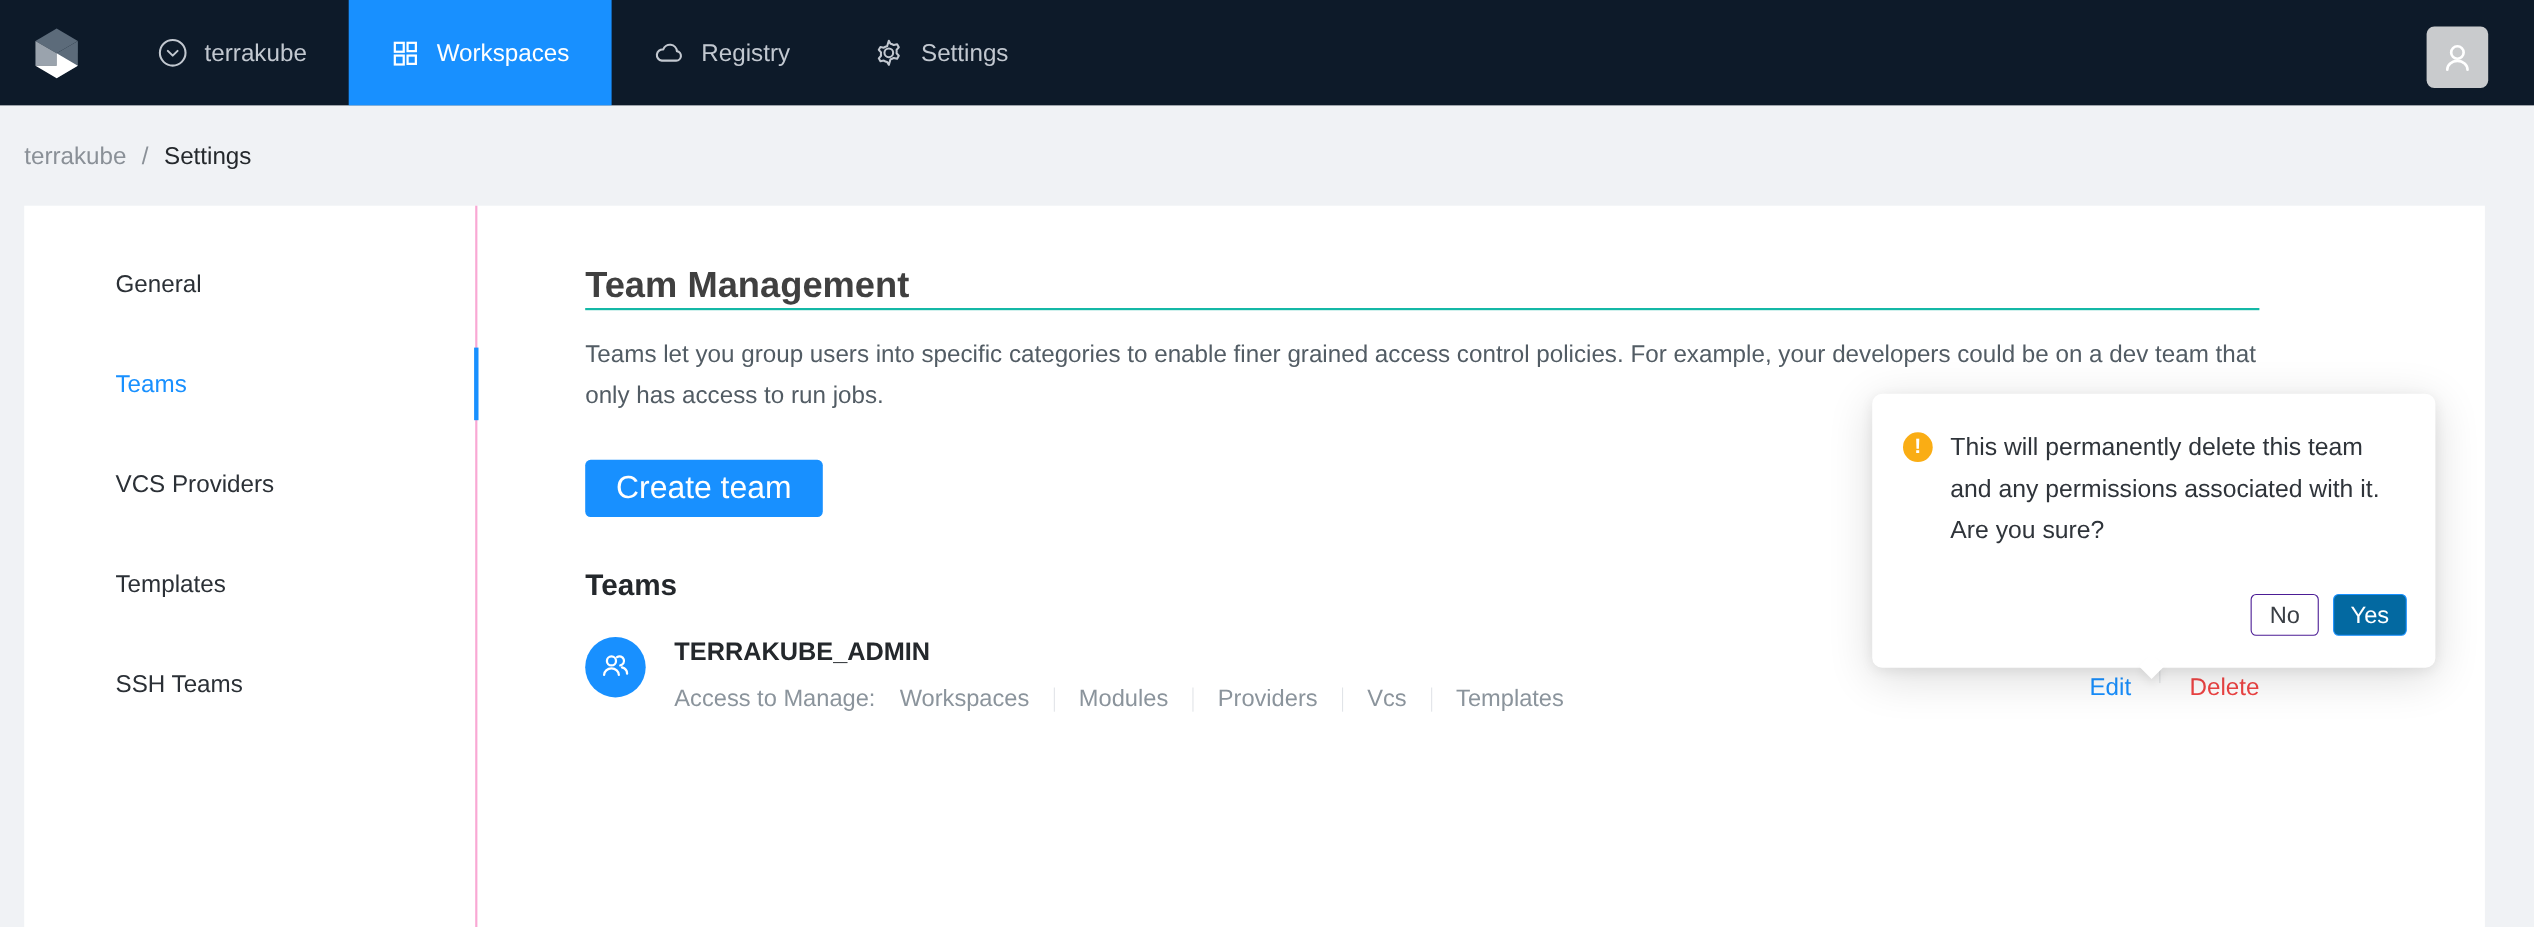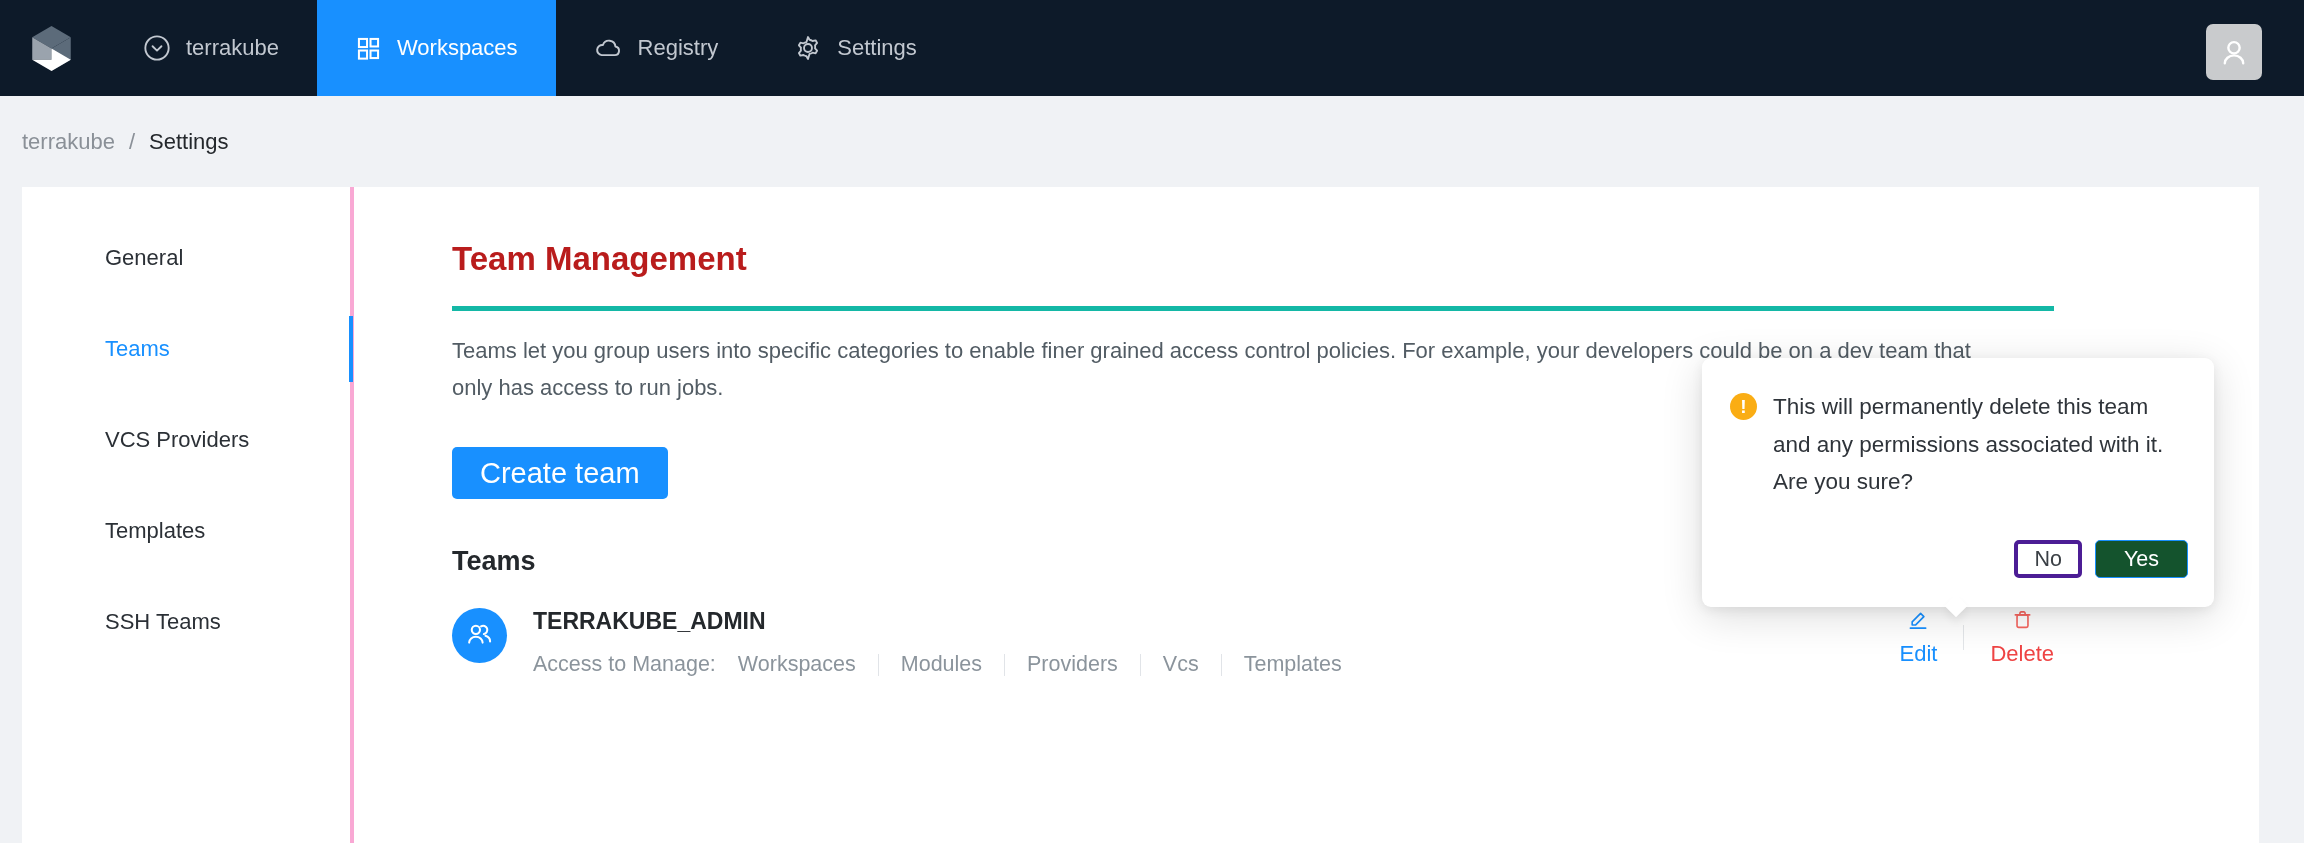--- a/index.html
+++ b/index.html
@@ -43,39 +43,39 @@
   .crumb-current { color:#24282c; }
 
   
   .card {
     position:absolute; top:187px; left:22px; width:2237px; height:656px;
     background:#ffffff; display:flex;
   }
 
   
   .side-menu {
-    width:332px; border-right:4px solid #f9a8d4;
+    width:412px; border-right:2px solid #f9a8d4;
     padding-top:38px; flex-shrink:0;
   }
   .menu-item {
     position:relative; height:66px; margin-bottom:25px;
     display:flex; align-items:center; padding-left:83px;
     font-size:22px; color:#2b3036; cursor:pointer;
   }
   .menu-item.active { color:#1890ff; }
   .menu-item.active::after {
     content:""; position:absolute; right:-3px; top:0;
     width:4px; height:66px; background:#1890ff;
   }
 
   
   .content { flex:1; padding:53px 205px 0 98px; }
   .page-title {
-    font-size:33px; font-weight:600; color:#b91c1c;
-    padding-bottom:28px; border-bottom:5px solid #14b8a6;
+    font-size:33px; font-weight:600; color:#404040;
+    padding-bottom:2px; border-bottom:2px solid #14b8a6;
   }
   .page-desc {
     margin-top:21px; max-width:1530px;
     font-size:22px; line-height:37px; color:#525c64;
   }
   .create-btn {
     margin-top:41px; height:52px; padding:0 28px;
     background:#1890ff; color:#fff; border:none; border-radius:5px;
     font-size:29px; font-family:"Liberation Sans",sans-serif; cursor:pointer;
     display:inline-flex; align-items:center;
@@ -123,22 +123,22 @@
   .pop-text { width:400px; font-size:22.5px; line-height:37.5px; color:#2f343a; }
   .pop-footer {
     position:absolute; right:26px; bottom:29px;
     display:flex; align-items:center; gap:13px;
   }
   .pop-btn {
     height:38px; border-radius:5px; font-size:21.5px;
     font-family:"Liberation Sans",sans-serif; cursor:pointer;
     display:inline-flex; align-items:center;
   }
-  .pop-btn-no { background:#fff; border:4px solid #4c1d95; color:#3a3f45; padding:0 16px;margin-left:24px; }
-  .pop-btn-yes { background:#14532d; border:1px solid #1890ff; color:#fff; padding:0 28px; }
+  .pop-btn-no { background:#fff; border:1px solid #4c1d95; color:#3a3f45; padding:0 16px;margin-left:24px; }
+  .pop-btn-yes { background:#0369a1; border:1px solid #1890ff; color:#fff; padding:0 15px; }
 </style>
 </head>
 <body>
 
 <div class="navbar">
   <div class="logo-wrap">
     <svg width="47" height="47" viewBox="0 0 100 100">
       <polygon points="50,2 91,26 50,50 9,26" fill="#5c6b7a"></polygon>
       <polygon points="91,26 91,74 50,98 50,50" fill="#5c6b7a"></polygon>
       <polygon points="9,26 50,50 50,74 9,74" fill="#9aa3ad"></polygon>

